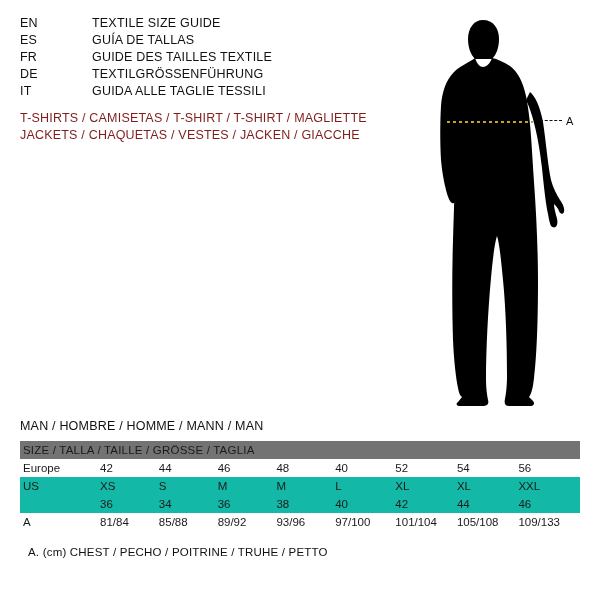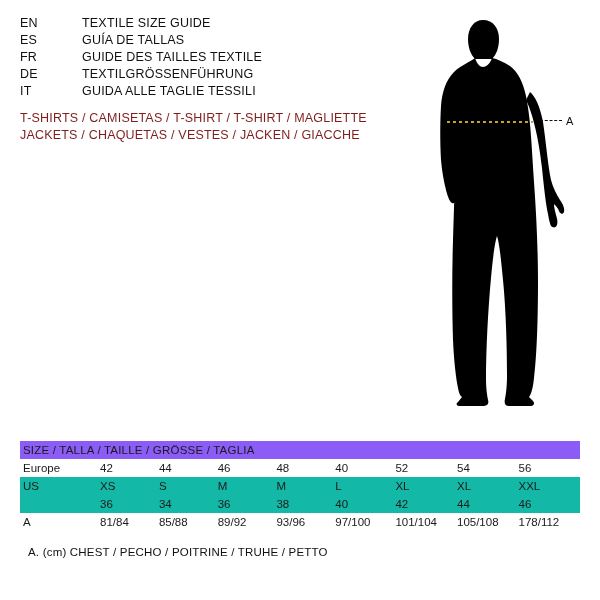--- a/index.html
+++ b/index.html
@@ -27,29 +27,29 @@
     left: 20px;
     top: 16px;
     width: 380px;
   }
   .lang-row {
     display: flex;
     align-items: baseline;
     height: 17px;
     font-size: 12.5px;
     letter-spacing: 0.2px;
-    gap: 20px;
   }
   .lang-code {
     width: 42px;
     flex: 0 0 42px;
     color: #111;
   }
   .lang-text {
     color: #111;
+    margin-left: 30px;
   }
 
   
   .garment-block {
     position: absolute;
     left: 20px;
     top: 110px;
     width: 400px;
   }
   .garment-line {
@@ -108,21 +108,21 @@
     color: #1a1a1a;
   }
   .size-table td, .size-table th {
     padding: 0;
     height: 18px;
     text-align: left;
     font-weight: normal;
     vertical-align: middle;
   }
   .size-table .row-head {
-    background: #8b5cf6;
+    background: #737373;
   }
   .size-table .row-light {
     background: #ffffff;
     margin-top: 40px;
   }
   .size-table .row-shade {
     background: #14b8a6;
   }
   .col-label {
     width: 88px;
@@ -232,20 +232,21 @@
                  C148,156 146,132 143,112
                  C140,96 135,86 130,82 Z"></path>
       </g>
 
       <line x1="47" y1="112" x2="133" y2="112" stroke="#c9a227" stroke-width="2" stroke-dasharray="3,3"></line>
     </svg>
     <div class="callout-dashes"></div>
     <div class="callout-label">A</div>
   </div>
 
+  <div class="man-title">MAN / HOMBRE / HOMME / MANN / MAN</div>
 
   <table class="size-table">
     <tbody>
       <tr class="row-head">
         <td colspan="9">
           <span class="hdr-text">SIZE / TALLA / TAILLE / GRÖSSE / TAGLIA</span>
         </td>
       </tr>
       <tr class="row-light">
         <td class="col-label">Europe</td>
@@ -282,20 +283,20 @@
       </tr>
       <tr class="row-light">
         <td class="col-label">A</td>
         <td class="col-val">81/84</td>
         <td class="col-val">85/88</td>
         <td class="col-val">89/92</td>
         <td class="col-val">93/96</td>
         <td class="col-val">97/100</td>
         <td class="col-val">101/104</td>
         <td class="col-val">105/108</td>
-        <td class="col-val">178/112</td>
+        <td class="col-val">109/133</td>
       </tr>
     </tbody>
   </table>
 
   <div class="footnote">A. (cm) CHEST / PECHO / POITRINE / TRUHE / PETTO</div>
 
 </div>
 
 </body></html>

